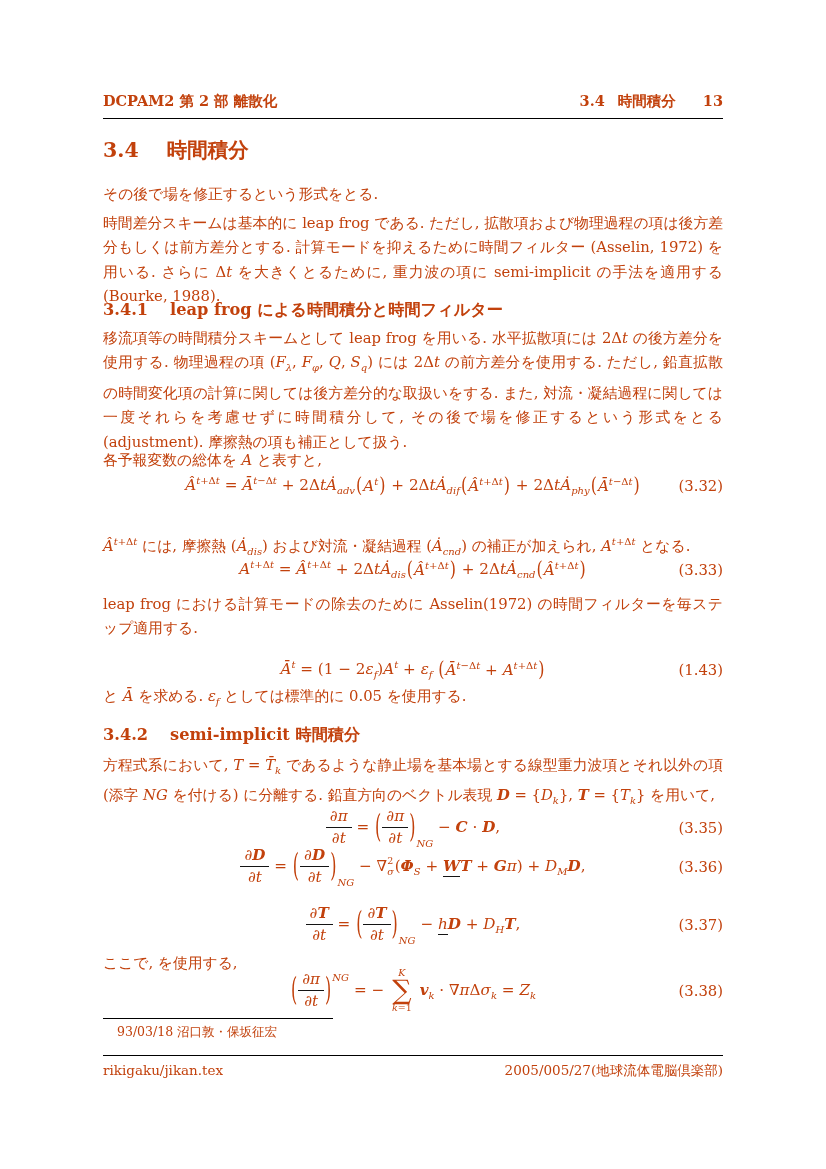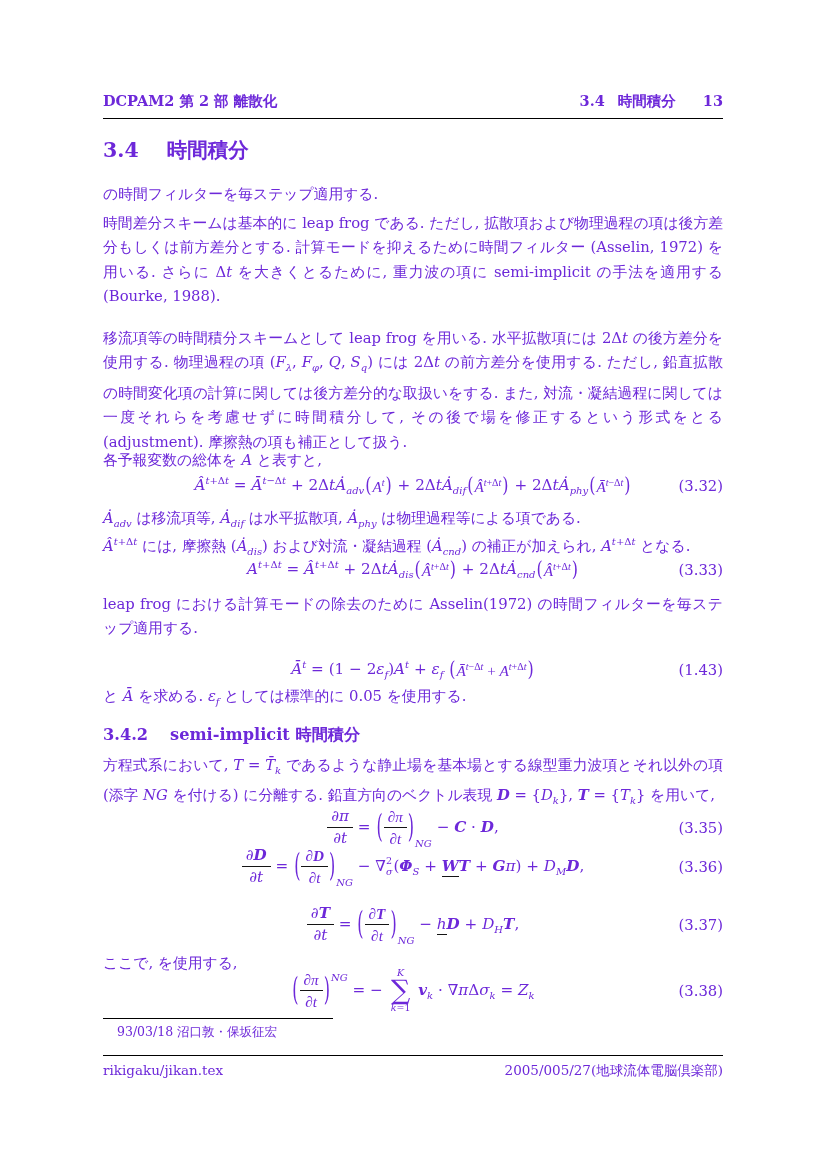--- a/index.html
+++ b/index.html
@@ -1,16 +1,16 @@
 <!DOCTYPE html>
 <html><head>
 <meta charset="utf-8">
 <style>
   html,body{margin:0;padding:0;background:#ffffff;}
-  .page{position:relative;width:826px;height:1169px;background:#ffffff;color:#6d28d9;
+  .page{position:relative;width:826px;height:1169px;background:#ffffff;color:#c2410c;
         font-family:"DejaVu Serif","Liberation Serif",serif;overflow:hidden;}
   .content{position:absolute;left:103px;top:0;width:620px;height:1169px;}
   .abs{position:absolute;left:0;right:0;margin:0;}
 
   
   .hdr{top:92px;display:flex;justify-content:space-between;align-items:baseline;
        border-bottom:1px solid #000;padding-bottom:7px;font-weight:bold;font-size:14.5px;}
   .hdr-right{display:flex;align-items:baseline;}
   .hdr-sec-title{margin-left:13px;}
   .hdr-page{margin-left:27px;}
@@ -43,21 +43,21 @@
   .m-i{font-style:italic;}
   .m-b{font-style:italic;font-weight:bold;}
   .m-cal{font-style:italic;}
   .m-ul{border-bottom:1px solid #141414;padding-bottom:1px;}
   .m-sup{font-size:10px;vertical-align:6px;}
   .m-sub{font-size:10px;vertical-align:-4px;}
   .m-frac{display:inline-block;vertical-align:middle;text-align:center;}
   .m-num,.m-den{display:block;padding:1px 4px;line-height:1.25;}
   .m-num{border-bottom:1px solid #141414;}
   .m-prn{display:inline-block;white-space:nowrap;}
-  .m-pc{display:inline-block;vertical-align:middle;font-family:Liberation Serif, serif;}
+  .m-pc{display:inline-block;vertical-align:middle;}
   .m-big{display:inline-block;vertical-align:middle;font-size:16px;padding:0 1px;
          transform:scaleY(2.0);transform-origin:center;}
   .m-big.sz-m{transform:scaleY(1.3);}
   .m-prn+.m-sub{vertical-align:-15px;}
   .m-prn+.m-sup{vertical-align:14px;}
   .m-sum{display:inline-flex;flex-direction:column;align-items:center;vertical-align:middle;
          line-height:1;margin:0 3px;}
   .m-lim{font-size:9.5px;line-height:1.1;}
   .m-sig{font-size:27px;line-height:0.9;}
   .m-ss{display:inline-flex;flex-direction:column;align-items:flex-start;font-size:9.5px;
@@ -73,33 +73,33 @@
       <span>DCPAM2 第 2 部 離散化</span>
       <span class="hdr-right">
         <span>3.4</span>
         <span class="hdr-sec-title">時間積分</span>
         <span class="hdr-page">13</span>
       </span>
     </div>
 
     <h1 class="abs sec-h1"><span>3.4</span><span class="ht">時間積分</span></h1>
 
-    <p class="abs para t-p1">の時間フィルターを毎ステップ適用する.</p>
+    <p class="abs para t-p1">その後で場を修正するという形式をとる.</p>
     <p class="abs para t-p2">時間差分スキームは基本的に leap frog である. ただし, 拡散項および物理過程の項は後方差分もしくは前方差分とする. 計算モードを抑えるために時間フィルター (Asselin, 1972) を用いる. さらに Δ<span class="m-i">t</span> を大きくとるために, 重力波の項に semi-implicit の手法を適用する (Bourke, 1988).</p>
 
+    <h2 class="abs sec-h2 t-h2a"><span>3.4.1</span><span class="ht">leap frog による時間積分と時間フィルター</span></h2>
 
     <p class="abs para t-p3">移流項等の時間積分スキームとして leap frog を用いる. 水平拡散項には 2Δ<span class="m-i">t</span> の後方差分を使用する. 物理過程の項 (<span class="m-cal">F</span><span class="m-sub"><span class="m-i">λ</span></span>, <span class="m-cal">F</span><span class="m-sub"><span class="m-i">φ</span></span>, <span class="m-i">Q</span>, <span class="m-i">S</span><span class="m-sub"><span class="m-i">q</span></span>) には 2Δ<span class="m-i">t</span> の前方差分を使用する. ただし, 鉛直拡散の時間変化項の計算に関しては後方差分的な取扱いをする. また, 対流・凝結過程に関しては一度それらを考慮せずに時間積分して, その後で場を修正するという形式をとる (adjustment). 摩擦熱の項も補正として扱う.</p>
     <p class="abs para t-p4">各予報変数の総体を <span class="m-cal">A</span> と表すと,</p>
 
     <div class="abs eq t-eq332">
       <span class="meq"><span class="m-cal">Â</span><span class="m-sup"><span class="m-i">t</span>+Δ<span class="m-i">t</span></span> = <span class="m-cal">Ā</span><span class="m-sup"><span class="m-i">t</span>−Δ<span class="m-i">t</span></span> + 2Δ<span class="m-i">t</span><span class="m-cal">Ȧ</span><span class="m-sub"><span class="m-i">adv</span></span><span class="m-prn"><span class="m-big sz-m">(</span><span class="m-pc"><span class="m-cal">A</span><span class="m-sup"><span class="m-i">t</span></span></span><span class="m-big sz-m">)</span></span> + 2Δ<span class="m-i">t</span><span class="m-cal">Ȧ</span><span class="m-sub"><span class="m-i">dif</span></span><span class="m-prn"><span class="m-big sz-m">(</span><span class="m-pc"><span class="m-cal">Â</span><span class="m-sup"><span class="m-i">t</span>+Δ<span class="m-i">t</span></span></span><span class="m-big sz-m">)</span></span> + 2Δ<span class="m-i">t</span><span class="m-cal">Ȧ</span><span class="m-sub"><span class="m-i">phy</span></span><span class="m-prn"><span class="m-big sz-m">(</span><span class="m-pc"><span class="m-cal">Ā</span><span class="m-sup"><span class="m-i">t</span>−Δ<span class="m-i">t</span></span></span><span class="m-big sz-m">)</span></span></span>
       <span class="eq-tag">(3.32)</span>
     </div>
 
-    <p class="abs para t-p5a"><span class="m-cal">Ȧ</span><span class="m-sub"><span class="m-i">adv</span></span> は移流項等, <span class="m-cal">Ȧ</span><span class="m-sub"><span class="m-i">dif</span></span> は水平拡散項, <span class="m-cal">Ȧ</span><span class="m-sub"><span class="m-i">phy</span></span> は物理過程等による項である.</p>
     <p class="abs para t-p5b"><span class="m-cal">Â</span><span class="m-sup"><span class="m-i">t</span>+Δ<span class="m-i">t</span></span> には, 摩擦熱 (<span class="m-cal">Ȧ</span><span class="m-sub"><span class="m-i">dis</span></span>) および対流・凝結過程 (<span class="m-cal">Ȧ</span><span class="m-sub"><span class="m-i">cnd</span></span>) の補正が加えられ, <span class="m-cal">A</span><span class="m-sup"><span class="m-i">t</span>+Δ<span class="m-i">t</span></span> となる.</p>
 
     <div class="abs eq t-eq333">
       <span class="meq"><span class="m-cal">A</span><span class="m-sup"><span class="m-i">t</span>+Δ<span class="m-i">t</span></span> = <span class="m-cal">Â</span><span class="m-sup"><span class="m-i">t</span>+Δ<span class="m-i">t</span></span> + 2Δ<span class="m-i">t</span><span class="m-cal">Ȧ</span><span class="m-sub"><span class="m-i">dis</span></span><span class="m-prn"><span class="m-big sz-m">(</span><span class="m-pc"><span class="m-cal">Â</span><span class="m-sup"><span class="m-i">t</span>+Δ<span class="m-i">t</span></span></span><span class="m-big sz-m">)</span></span> + 2Δ<span class="m-i">t</span><span class="m-cal">Ȧ</span><span class="m-sub"><span class="m-i">cnd</span></span><span class="m-prn"><span class="m-big sz-m">(</span><span class="m-pc"><span class="m-cal">Â</span><span class="m-sup"><span class="m-i">t</span>+Δ<span class="m-i">t</span></span></span><span class="m-big sz-m">)</span></span></span>
       <span class="eq-tag">(3.33)</span>
     </div>
 
     <p class="abs para t-p6">leap frog における計算モードの除去のために Asselin(1972) の時間フィルターを毎ステップ適用する.</p>
 
     <div class="abs eq t-eq334">

